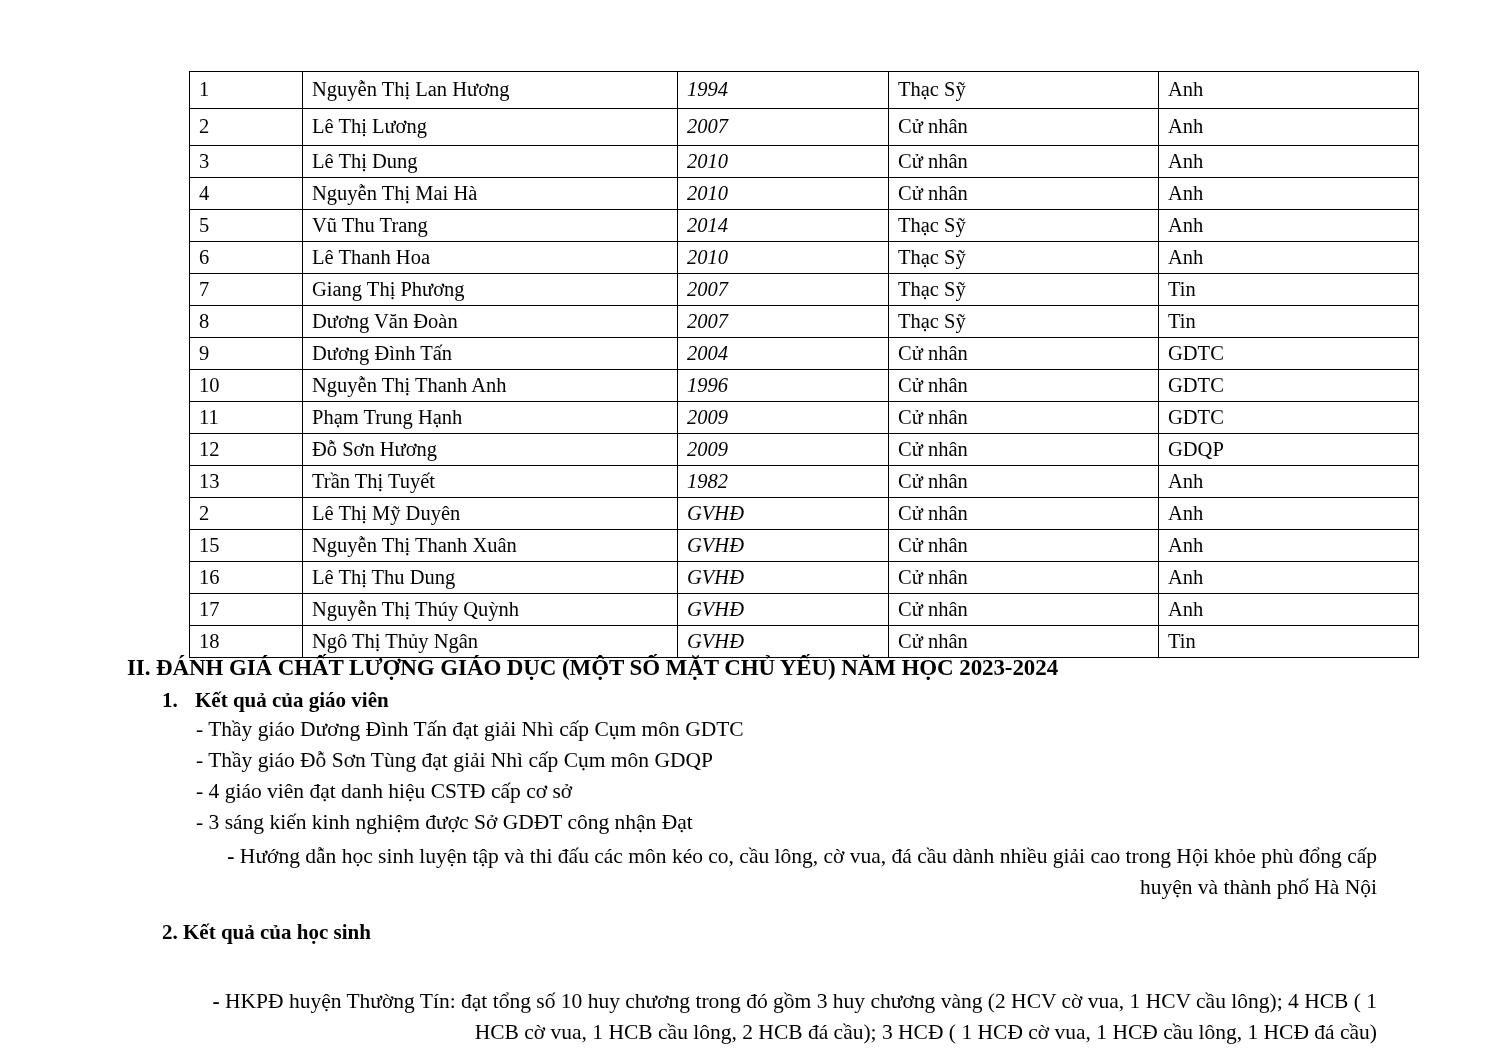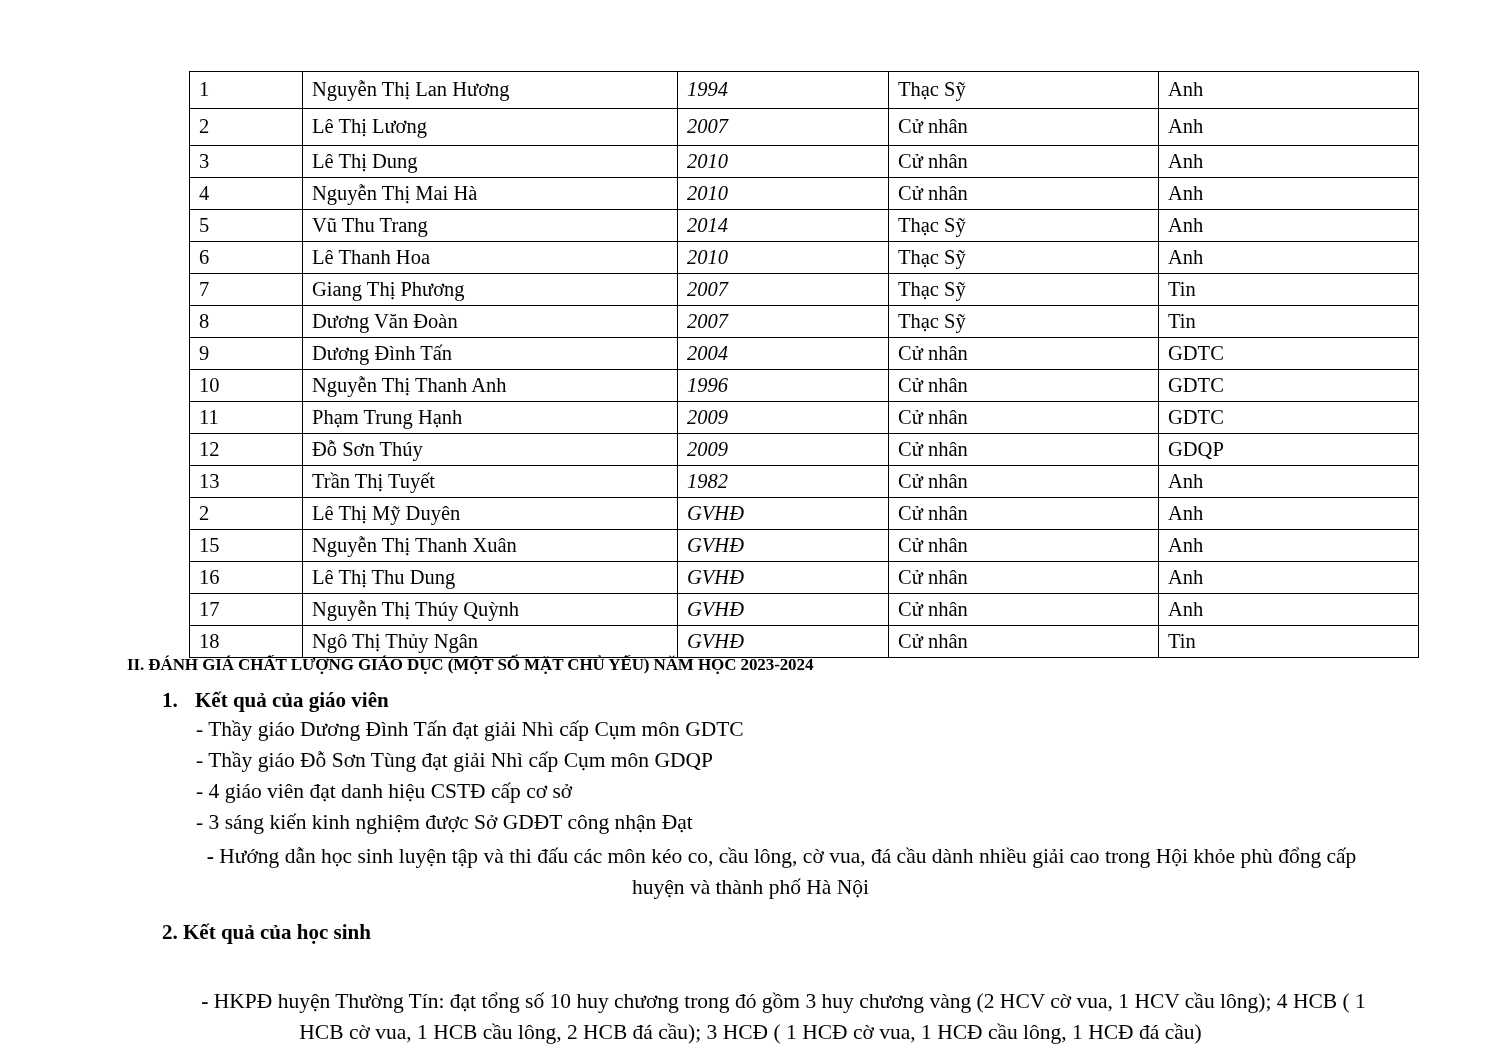--- a/index.html
+++ b/index.html
@@ -48,21 +48,21 @@
   .col-subj  { width: 250px; }
 
   .staff-table tr.tall td { height: 30px; }
   .staff-table tr.norm td { height: 25px; }
 
   
   .section-heading {
     position: absolute;
     left: 127px;
     top: 655px;
-    font-size: 17px;
+    font-size: 23px;
     font-weight: bold;
     letter-spacing: -0.1px;
     white-space: nowrap;
   }
 
   .sub-heading-1 {
     position: absolute;
     left: 162px;
     top: 688px;
     font-size: 21px;
@@ -90,21 +90,21 @@
   .dash-line.l2 { top: 748px; }
   .dash-line.l3 { top: 779px; }
   .dash-line.l4 { top: 810px; }
 
   .para {
     position: absolute;
     left: 124px;
     width: 1253px;
     font-size: 21.5px;
     line-height: 31px;
-    text-align: center;
+    text-align: right;
   }
   .para.p1 { top: 841px; }
   .para.p2 { top: 986px; }
   .para .indent { display: inline-block; width: 62px; }
   .para .indent-sm { display: inline-block; width: 66px; }
   .para b { font-weight: bold; }
 </style>
 </head>
 <body>
 
@@ -184,21 +184,21 @@
       </tr>
       <tr class="norm">
         <td class="col-idx">11</td>
         <td class="col-name">Phạm Trung Hạnh</td>
         <td class="col-year">2009</td>
         <td class="col-deg">Cử nhân</td>
         <td class="col-subj">GDTC</td>
       </tr>
       <tr class="norm">
         <td class="col-idx">12</td>
-        <td class="col-name">Đỗ Sơn Thúy</td>
+        <td class="col-name">Đỗ Sơn Hương</td>
         <td class="col-year">2009</td>
         <td class="col-deg">Cử nhân</td>
         <td class="col-subj">GDQP</td>
       </tr>
       <tr class="norm">
         <td class="col-idx">13</td>
         <td class="col-name">Trần Thị Tuyết</td>
         <td class="col-year">1982</td>
         <td class="col-deg">Cử nhân</td>
         <td class="col-subj">Anh</td>

